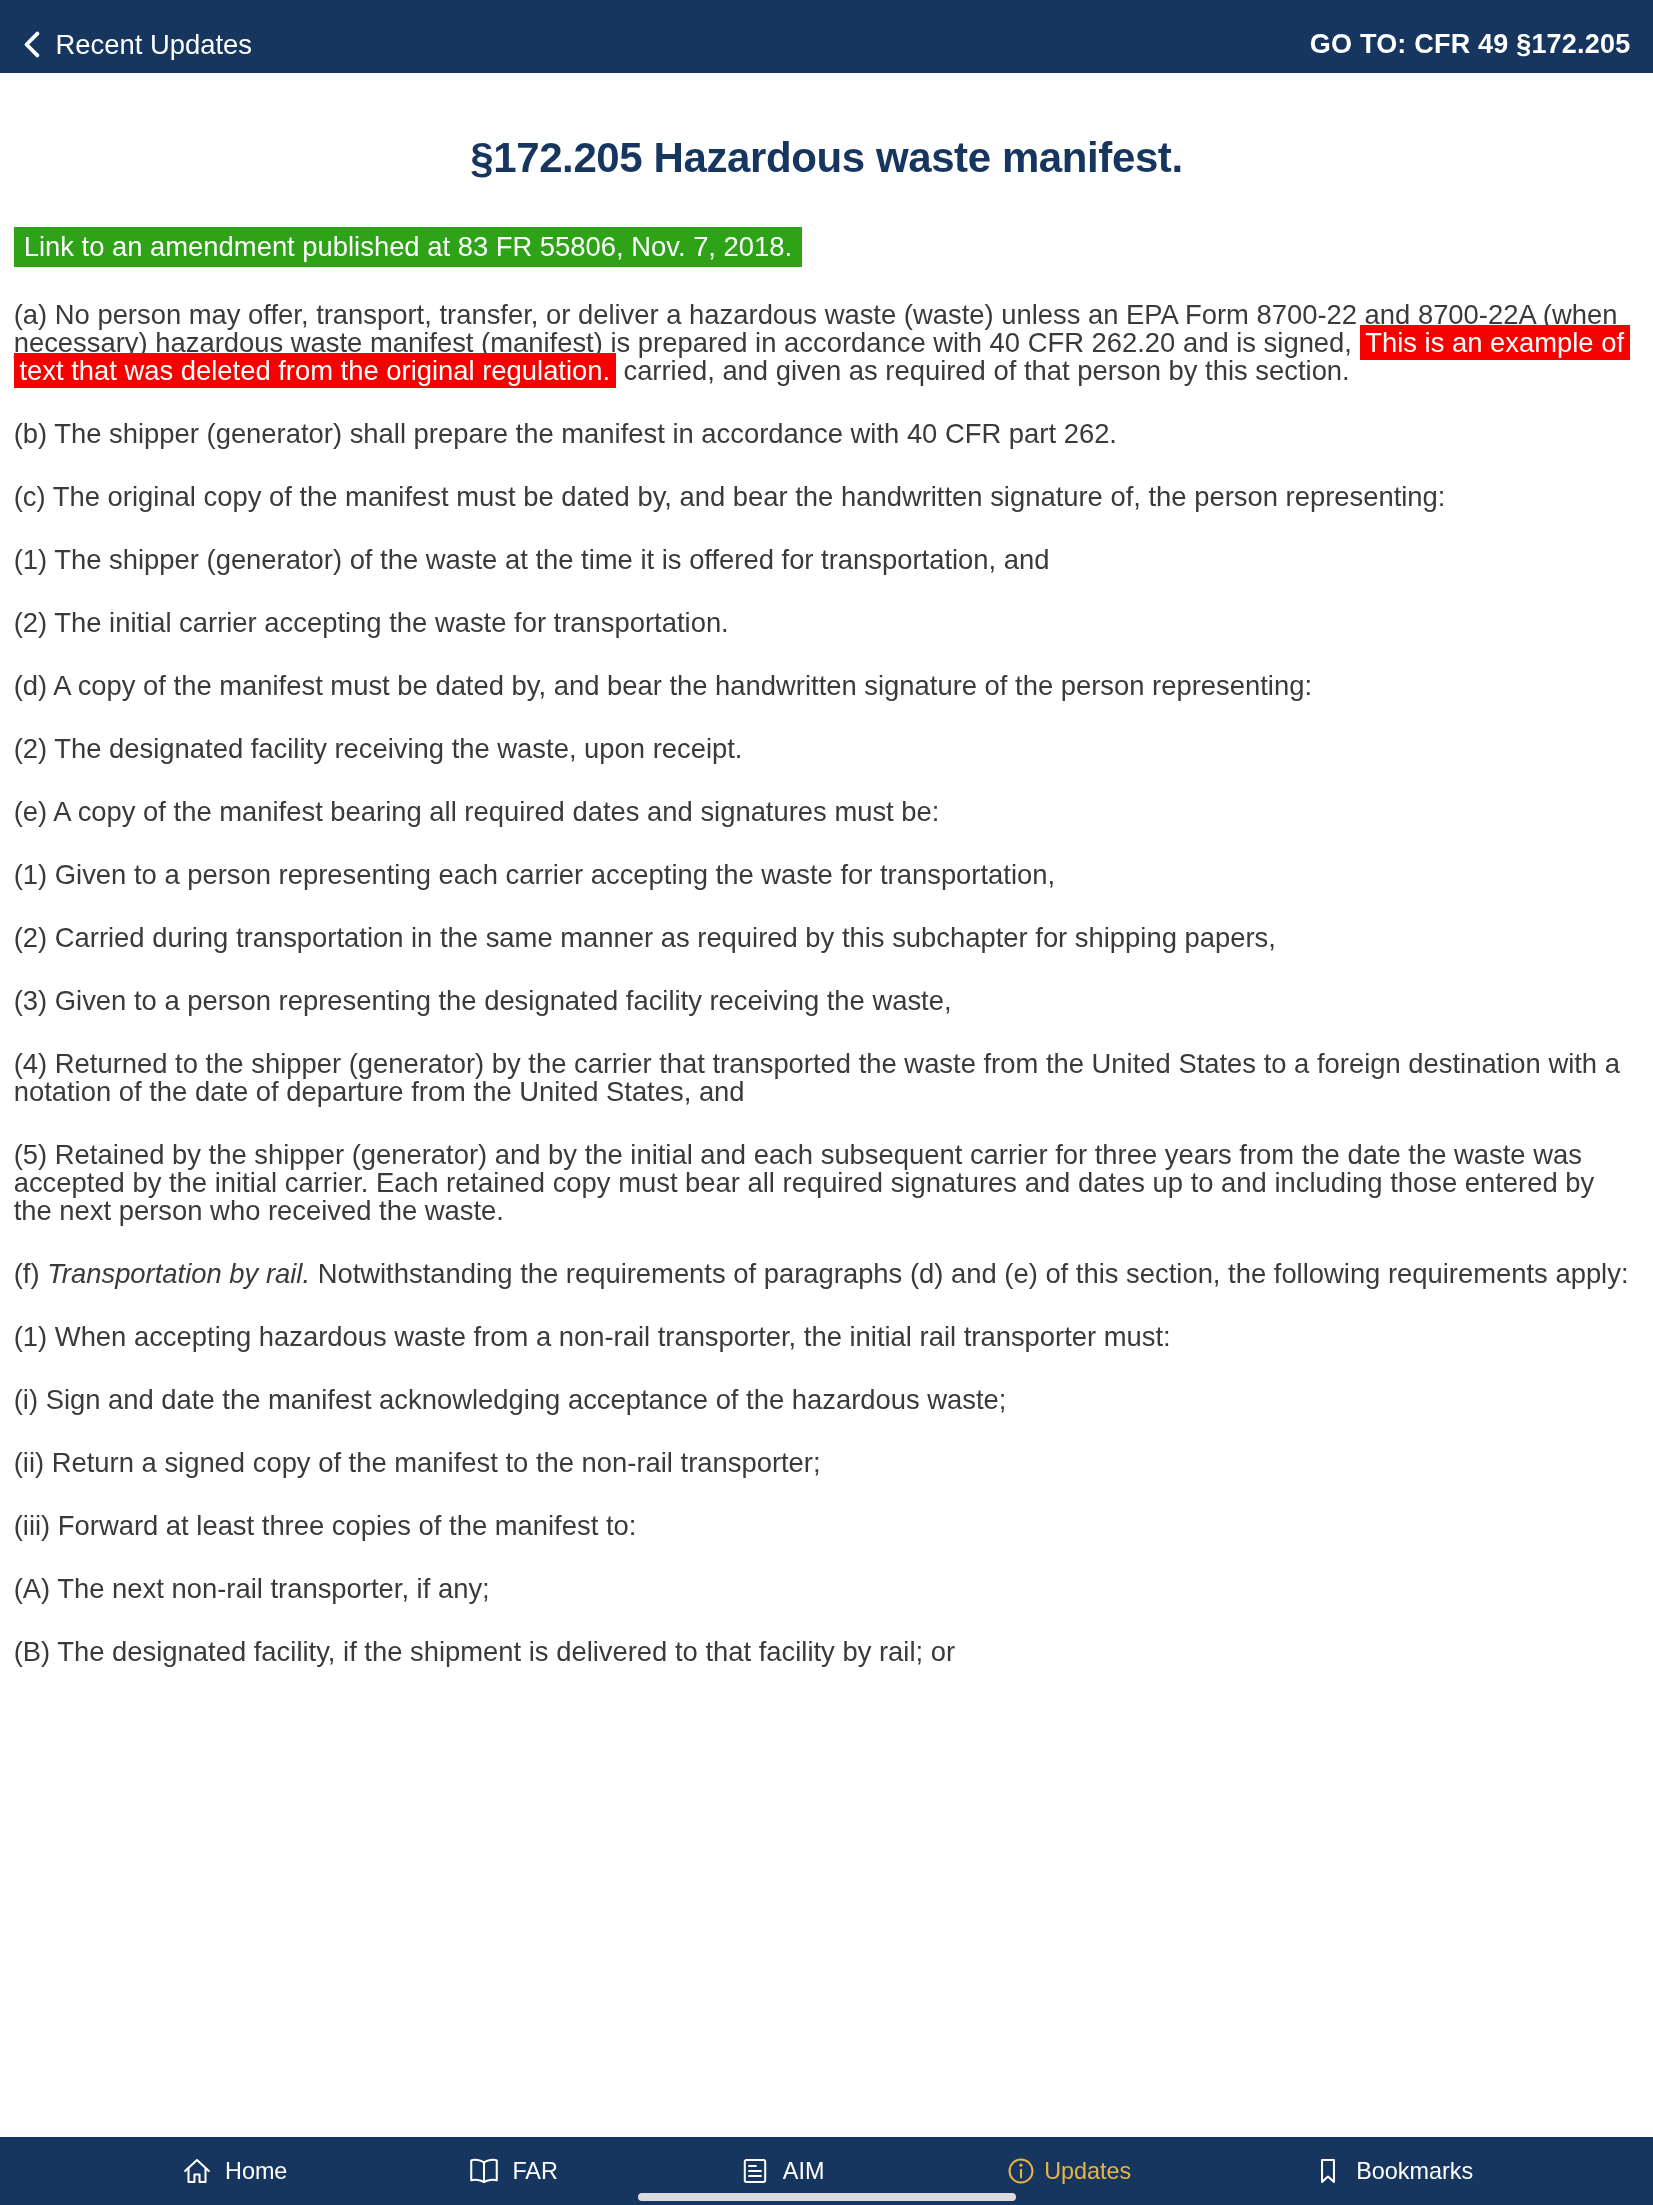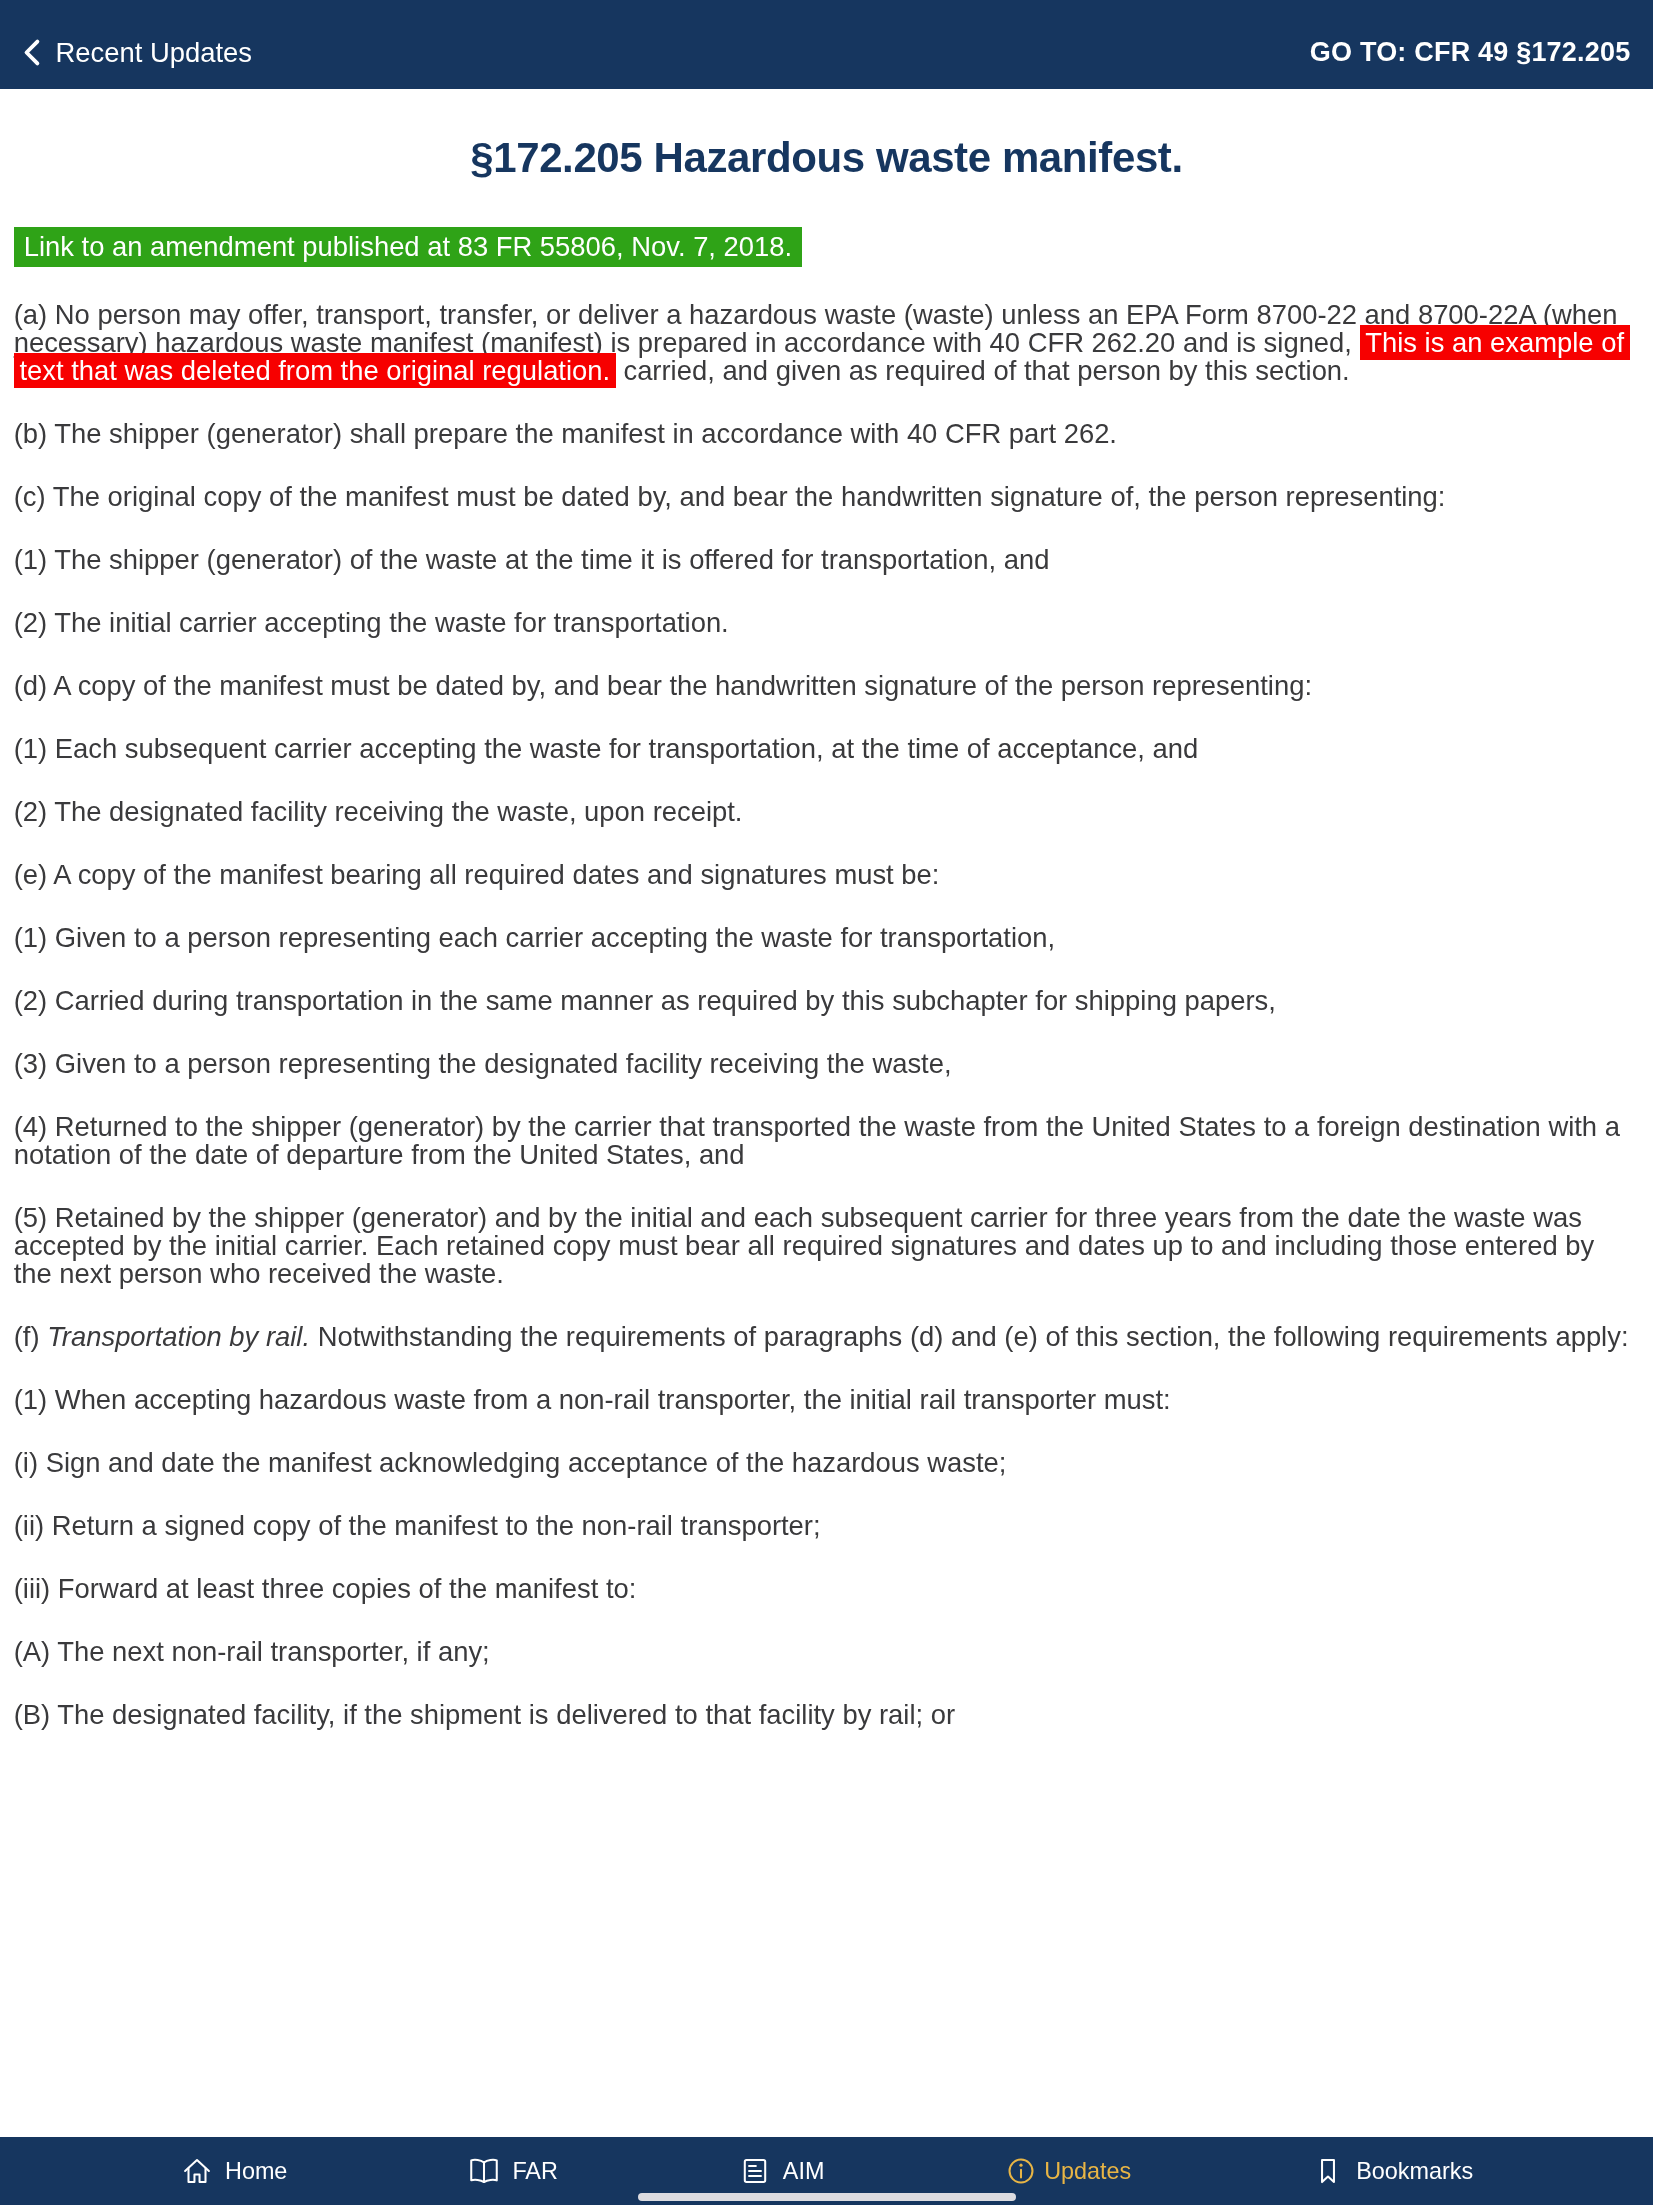--- a/index.html
+++ b/index.html
@@ -5,21 +5,21 @@
   * { margin:0; padding:0; box-sizing:border-box; }
   html, body { width:1653px; height:2205px; overflow:hidden; }
   body {
     position:relative;
     background:#ffffff;
     font-family:"Liberation Sans", sans-serif;
   }
 
   
   .navbar {
-    position:absolute; top:0; left:0; width:1653px; height:89px;
+    position:absolute; top:0; left:0; width:1653px; height:73px;
     background:var(--navy, #16365f);
     display:flex; align-items:center; justify-content:space-between;
     padding:16px 22.6px 0 18px;
     z-index:20;
   }
   .nav-left { display:flex; align-items:center; gap:6.5px; color:#ffffff; cursor:pointer; }
   .back-chevron { display:flex; align-items:center; }
   .back-chevron svg { width:31px; height:31px; }
   .nav-back-label { font-size:27.4px; color:#ffffff; }
   .nav-right { color:#ffffff; font-size:27px; font-weight:700; letter-spacing:0.2px; cursor:pointer; }
@@ -105,21 +105,20 @@
   <div>
     <a class="amendment-link">Link to an amendment published at 83 FR 55806, Nov. 7, 2018.</a>
   </div>
   <div class="doc-body">
       <p class="para"><span class="seg-plain">(a) No person may offer, transport, transfer, or deliver a hazardous waste (waste) unless an EPA Form 8700-22 and 8700-22A </span><span class="seg-underline">(when necessary)</span><span class="seg-plain"> hazardous waste manifest (manifest) is prepared in accordance with 40 CFR 262.20 and is signed, </span><span class="seg-deleted">This is an example of text that was deleted from the original regulation.</span><span class="seg-plain"> carried, and given as required of that person by this section.</span></p>
       <p class="para"><span class="seg-plain">(b) The shipper (generator) shall prepare the manifest in accordance with 40 CFR part 262.</span></p>
       <p class="para"><span class="seg-plain">(c) The original copy of the manifest must be dated by, and bear the handwritten signature of, the person representing:</span></p>
       <p class="para"><span class="seg-plain">(1) The shipper (generator) of the waste at the time it is offered for transportation, and</span></p>
       <p class="para"><span class="seg-plain">(2) The initial carrier accepting the waste for transportation.</span></p>
       <p class="para"><span class="seg-plain">(d) A copy of the manifest must be dated by, and bear the handwritten signature of the person representing:</span></p>
-      <p class="para"><span class="seg-plain">(1) Each subsequent carrier accepting the waste for transportation, at the time of acceptance, and</span></p>
       <p class="para"><span class="seg-plain">(2) The designated facility receiving the waste, upon receipt.</span></p>
       <p class="para"><span class="seg-plain">(e) A copy of the manifest bearing all required dates and signatures must be:</span></p>
       <p class="para"><span class="seg-plain">(1) Given to a person representing each carrier accepting the waste for transportation,</span></p>
       <p class="para"><span class="seg-plain">(2) Carried during transportation in the same manner as required by this subchapter for shipping papers,</span></p>
       <p class="para"><span class="seg-plain">(3) Given to a person representing the designated facility receiving the waste,</span></p>
       <p class="para"><span class="seg-plain">(4) Returned to the shipper (generator) by the carrier that transported the waste from the United States to a foreign destination with a notation of the date of departure from the United States, and</span></p>
       <p class="para"><span class="seg-plain">(5) Retained by the shipper (generator) and by the initial and each subsequent carrier for three years from the date the waste was accepted by the initial carrier. Each retained copy must bear all required signatures and dates up to and including those entered by the next person who received the waste.</span></p>
       <p class="para"><span class="seg-plain">(f) </span><span class="seg-italic">Transportation by rail.</span><span class="seg-plain"> Notwithstanding the requirements of paragraphs (d) and (e) of this section, the following requirements apply:</span></p>
       <p class="para"><span class="seg-plain">(1) When accepting hazardous waste from a non-rail transporter, the initial rail transporter must:</span></p>
       <p class="para"><span class="seg-plain">(i) Sign and date the manifest acknowledging acceptance of the hazardous waste;</span></p>

